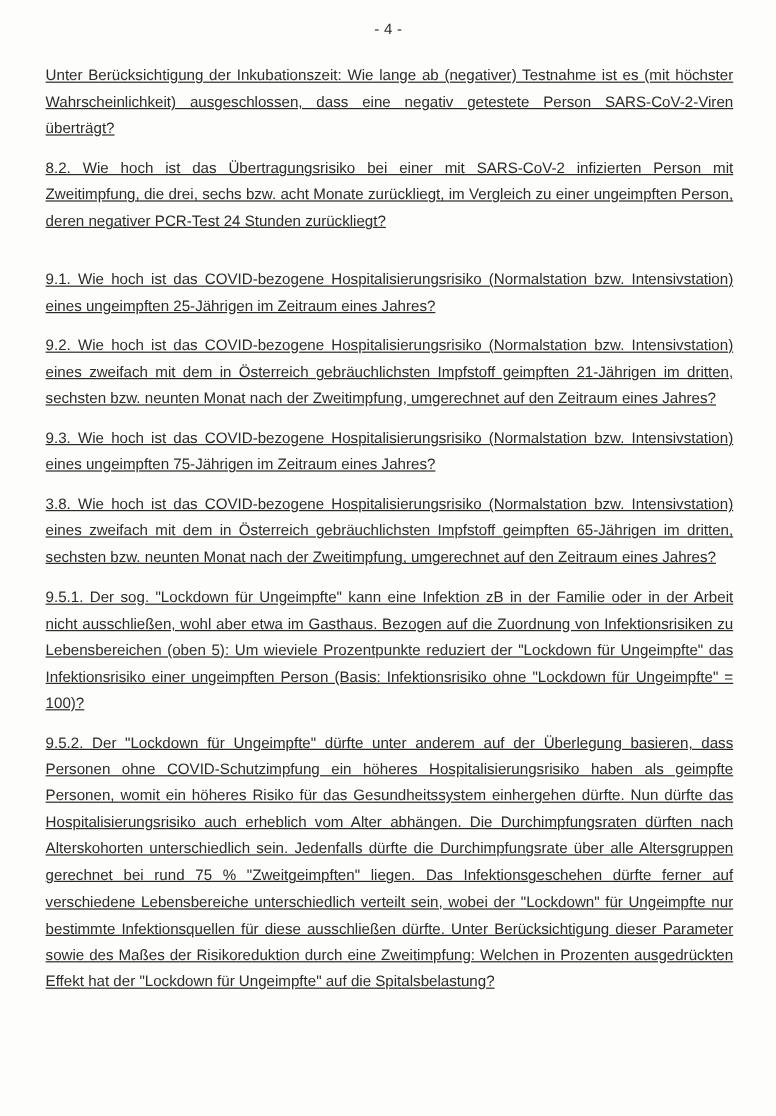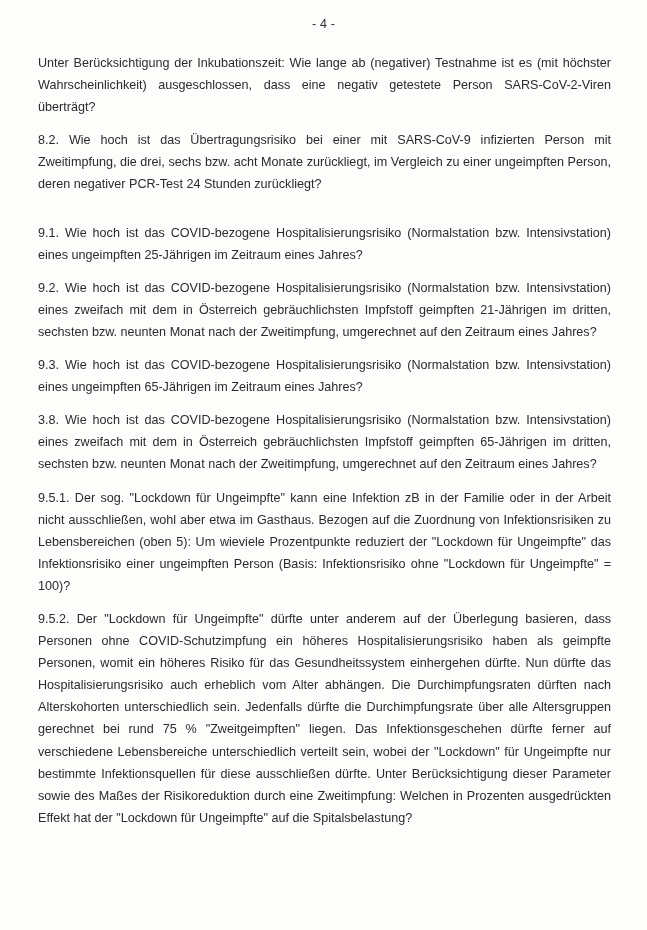--- a/index.html
+++ b/index.html
@@ -32,20 +32,21 @@
     font-size: 12.5px;
     letter-spacing: 0.2px;
     color: #2d2d2d;
     font-family: "Liberation Sans", sans-serif;
   }
   .body-area {
     position: absolute;
     top: 52px;
     left: 38px;
     width: 573px;
+    text-decoration: underline;
   }
   p.para {
     margin: 0 0 11px 0;
     font-size: 12.6px;
     line-height: 22.1px;
     text-align: justify;
     text-justify: inter-word;
     color: #2b2b2b;
     hyphens: manual;
     word-spacing: 0px;
@@ -63,27 +64,27 @@
 <body>
 
 <div class="page">
 
   <div class="page-number">- 4 -</div>
 
   <div class="body-area">
 
     <p class="para">Unter Berücksichtigung der Inkubationszeit: Wie lange ab (negativer) Testnahme ist es (mit höchster Wahrscheinlichkeit) ausgeschlossen, dass eine negativ getestete Person SARS-CoV-2-Viren überträgt?</p>
 
-    <p class="para">8.2. Wie hoch ist das Übertragungsrisiko bei einer mit SARS-CoV-9 infizierten Person mit Zweitimpfung, die drei, sechs bzw. acht Monate zurückliegt, im Vergleich zu einer ungeimpften Person, deren negativer PCR-Test 24 Stunden zurückliegt?</p>
+    <p class="para">8.2. Wie hoch ist das Übertragungsrisiko bei einer mit SARS-CoV-2 infizierten Person mit Zweitimpfung, die drei, sechs bzw. acht Monate zurückliegt, im Vergleich zu einer ungeimpften Person, deren negativer PCR-Test 24 Stunden zurückliegt?</p>
 
     <p class="para gap-before">9.1. Wie hoch ist das COVID-bezogene Hospitalisierungsrisiko (Normalstation bzw. Intensivstation) eines ungeimpften 25-Jährigen im Zeitraum eines Jahres?</p>
 
     <p class="para">9.2. Wie hoch ist das COVID-bezogene Hospitalisierungsrisiko (Normalstation bzw. Intensivstation) eines zweifach mit dem in Österreich gebräuchlichsten Impfstoff geimpften 21-Jährigen im dritten, sechsten bzw. neunten Monat nach der Zweitimpfung, umgerechnet auf den Zeitraum eines Jahres?</p>
 
-    <p class="para">9.3. Wie hoch ist das COVID-bezogene Hospitalisierungsrisiko (Normalstation bzw. Intensivstation) eines ungeimpften 65-Jährigen im Zeitraum eines Jahres?</p>
+    <p class="para">9.3. Wie hoch ist das COVID-bezogene Hospitalisierungsrisiko (Normalstation bzw. Intensivstation) eines ungeimpften 75-Jährigen im Zeitraum eines Jahres?</p>
 
     <p class="para">3.8. Wie hoch ist das COVID-bezogene Hospitalisierungsrisiko (Normalstation bzw. Intensivstation) eines zweifach mit dem in Österreich gebräuchlichsten Impfstoff geimpften 65-Jährigen im dritten, sechsten bzw. neunten Monat nach der Zweitimpfung, umgerechnet auf den Zeitraum eines Jahres?</p>
 
     <p class="para">9.5.1. Der sog. "Lockdown für Ungeimpfte" kann eine Infektion zB in der Familie oder in der Arbeit nicht ausschließen, wohl aber etwa im Gasthaus. Bezogen auf die Zuordnung von Infektionsrisiken zu Lebensbereichen (oben 5): Um wieviele Prozentpunkte reduziert der "Lockdown für Ungeimpfte" das Infektionsrisiko einer ungeimpften Person (Basis: Infektionsrisiko ohne "Lockdown für Ungeimpfte" = 100)?</p>
 
     <p class="para">9.5.2. Der "Lockdown für Ungeimpfte" dürfte unter anderem auf der Überlegung basieren, dass Personen ohne COVID-Schutzimpfung ein höheres Hospitalisierungsrisiko haben als geimpfte Personen, womit ein höheres Risiko für das Gesundheitssystem einhergehen dürfte. Nun dürfte das Hospitalisierungsrisiko auch erheblich vom Alter abhängen. Die Durchimpfungsraten dürften nach Alterskohorten unterschiedlich sein. Jedenfalls dürfte die Durchimpfungsrate über alle Altersgruppen gerechnet bei rund 75 % "Zweitgeimpften" liegen. Das Infektionsgeschehen dürfte ferner auf verschiedene Lebensbereiche unterschiedlich verteilt sein, wobei der "Lockdown" für Ungeimpfte nur bestimmte Infektionsquellen für diese ausschließen dürfte. Unter Berücksichtigung dieser Parameter sowie des Maßes der Risikoreduktion durch eine Zweitimpfung: Welchen in Prozenten ausgedrückten Effekt hat der "Lockdown für Ungeimpfte" auf die Spitalsbelastung?</p>
 
   </div>
 </div>
 

